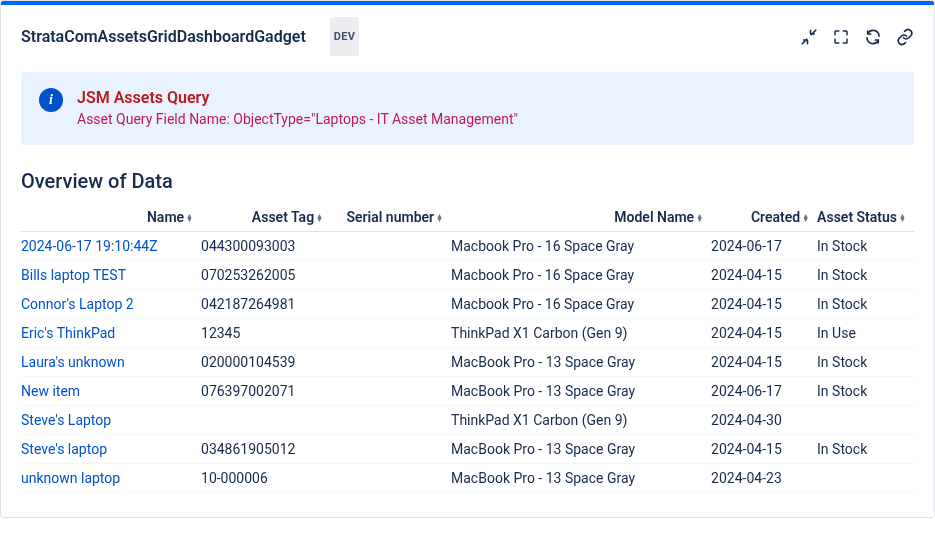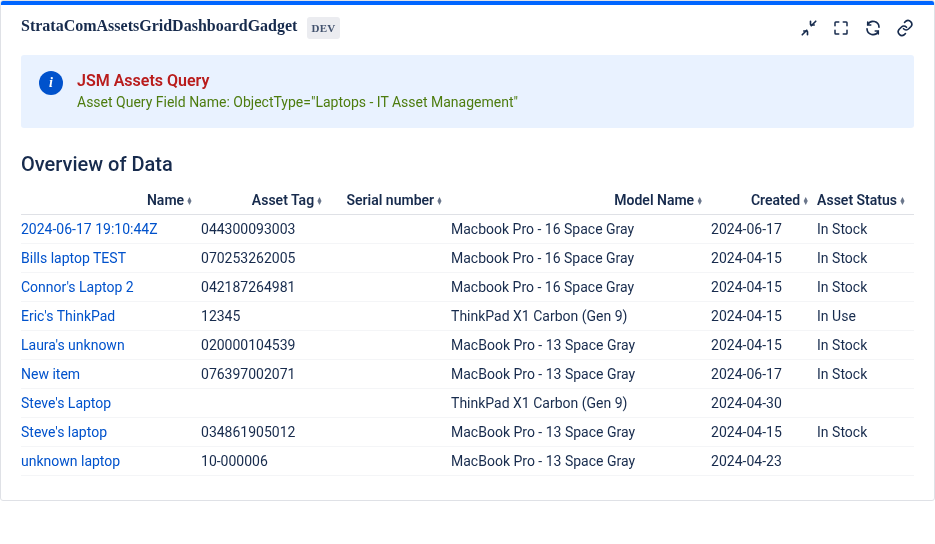--- a/index.html
+++ b/index.html
@@ -14,46 +14,46 @@
       border:1px solid #DFE1E6;
       border-radius:3px;
       overflow:hidden;
       background:#fff;
     }
     .gadget-top-accent { height:4px; background:#0065FF; }
     .gadget-header {
       display:flex; align-items:center; justify-content:space-between;
       padding:12px 20px 8px 20px;
     }
-    .gadget-title-wrap { display:flex; align-items:flex-start; gap:10px;font-family:Liberation Serif, serif; }
+    .gadget-title-wrap { display:flex; align-items:center; gap:24px; }
     .gadget-title { font-size:16px; font-weight:600; color:#172B4D; }
     .dev-lozenge {
       font-size:11px; font-weight:700; letter-spacing:0.3px;
       color:#42526E; background:#EBECF0;
-      padding:5px 4px; border-radius:3px;
+      padding:13px 4px; border-radius:3px;
     }
     .gadget-actions { display:flex; align-items:center; gap:14px; }
     .gadget-actions .icon-btn { cursor:pointer; color:#172B4D; display:flex; align-items:center; }
     .gadget-actions svg { width:18px; height:18px; }
     .info-panel {
       margin:8px 20px 16px 20px;
       background:#E9F2FF;
       border-radius:3px;
       padding:16px 18px 18px 18px;
       display:flex; gap:14px; align-items:flex-start;
     }
     .info-icon {
       width:24px; height:24px; border-radius:50%;
       background:#0052CC; color:#fff;
       display:flex; align-items:center; justify-content:center;
       font-weight:700; font-size:14px; flex:0 0 24px;
       font-family: Georgia, 'Times New Roman', serif; font-style:italic;
     }
     .info-title { font-size:16px; font-weight:600; color:#b91c1c; margin-bottom:4px; }
-    .info-desc { font-size:14px; color:#4d7c0f;text-align:center; }
+    .info-desc { font-size:14px; color:#be185d;text-align:center; }
     .info-desc .qfn-label::after { content:": "; }
     .section-heading {
       font-size:20px; font-weight:500; color:#172B4D;
       padding:8px 9px 10px 20px;
     }
     table.data { width:calc(100% - 40px); margin:0 20px 24px 20px; border-collapse:collapse; }
     table.data th {
       text-align:right; font-weight:600; font-size:14px; color:#172B4D;
       padding:6px 8px 6px 0; border-bottom:1px solid #DFE1E6;
       white-space:nowrap;

